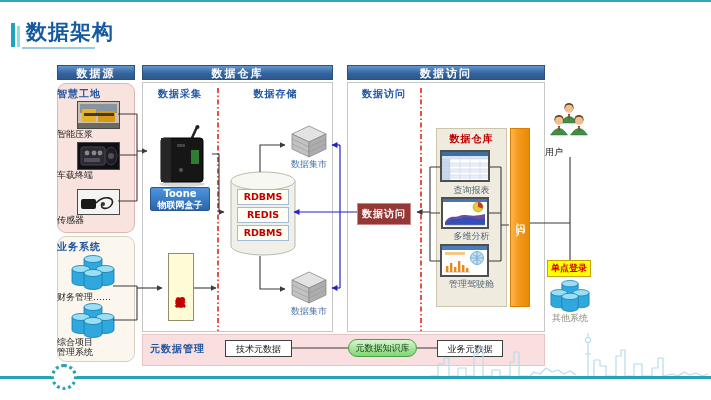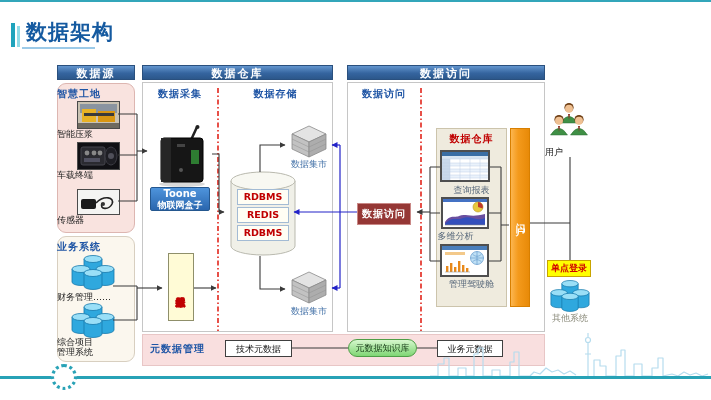--- a/index.html
+++ b/index.html
@@ -214,21 +214,21 @@
     <svg width="44" height="28" viewBox="0 0 44 28">
       <rect width="44" height="28" fill="#fff"></rect>
       <rect width="44" height="3" fill="#4472c4"></rect>
       <circle cx="35" cy="8" r="5" fill="#e8c83c" stroke="#b89a20" stroke-width="0.6"></circle>
       <path d="M35,8 L35,3 A5,5 0 0 1 39.7,9.5 Z" fill="#c0392b"></path>
       <path d="M2,23 C7,15 12,19 16,17 C22,14 27,19 42,15 V26 H2 Z" fill="#6a4fa0"></path>
       <path d="M2,25 C9,17 14,22 20,19 C27,16 34,23 42,19 V26 H2 Z" fill="#2e4fbf" opacity="0.9"></path>
       <line x1="2" y1="26" x2="42" y2="26" stroke="#888" stroke-width="0.6"></line>
     </svg>
   </div>
-  <div class="abs cap2" style="left:420px;top:230px;width:71px;">多维分析</div>
+  <div class="abs cap2" style="left:436px;top:230px;width:71px;">多维分析</div>
 
   <div class="abs shotframe" style="left:440px;top:244px;width:49px;height:33px;">
     <svg width="45" height="29" viewBox="0 0 45 29">
       <rect width="45" height="29" fill="#fff"></rect>
       <rect width="45" height="4" fill="#4a7ebb"></rect>
       <rect x="3" y="6" width="20" height="3" fill="#f3c98a"></rect>
       <circle cx="35" cy="12" r="6.5" fill="#bfe0f5" stroke="#5a93c8" stroke-width="0.7"></circle>
       <path d="M28.5,12 H41.5 M35,5.5 V18.5 M30.5,8 C33,11 37,11 39.5,8 M30.5,16 C33,13 37,13 39.5,16" stroke="#5a93c8" stroke-width="0.6" fill="none"></path>
       <g fill="#e8891a">
         <rect x="4" y="20" width="2.4" height="6"></rect>

